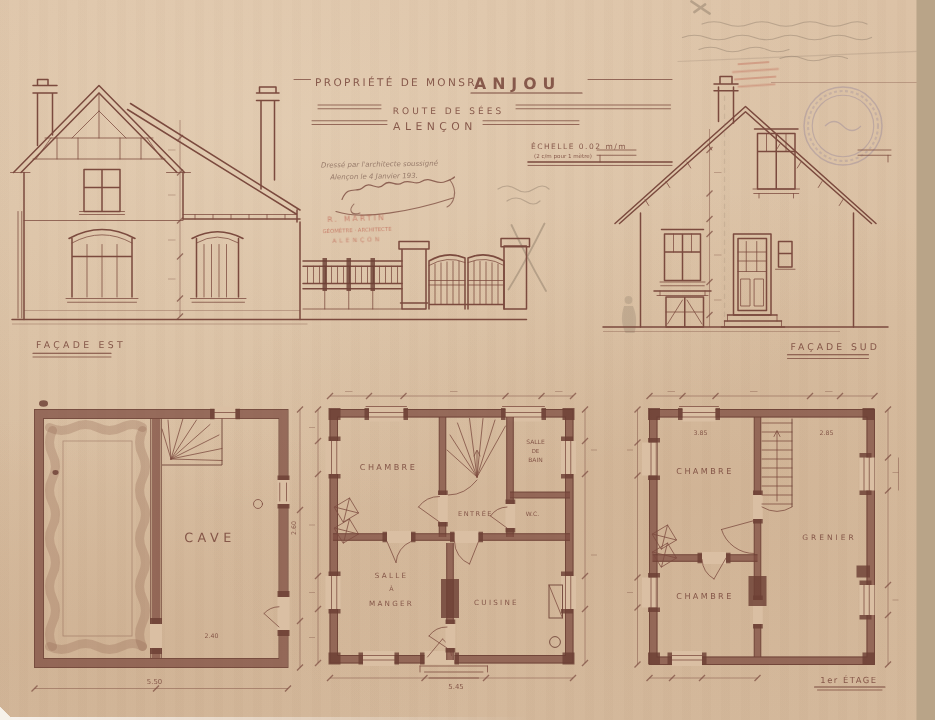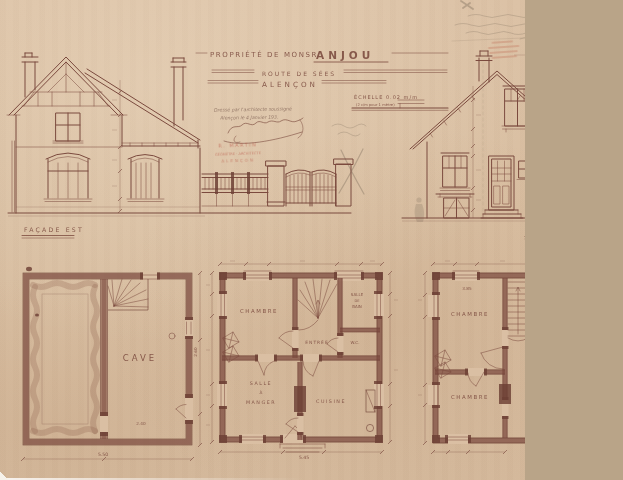--- a/index.html
+++ b/index.html
@@ -1,16 +1,16 @@
 <!DOCTYPE html>
 <html><head>
 <meta charset="utf-8">
 <style>
   html,body{margin:0;padding:0;background:#b9a488;}
-  #stage{position:relative;width:525px;height:480px;overflow:hidden;
+  #stage{position:relative;width:611px;height:480px;overflow:hidden;
     background:
       radial-gradient(120% 90% at 30% 18%, rgba(252,242,222,.22), transparent 60%),
       radial-gradient(80% 60% at 76% 68%, rgba(150,100,60,.10), transparent 70%),
       radial-gradient(60% 45% at 12% 88%, rgba(150,100,60,.09), transparent 70%),
       repeating-linear-gradient(90deg, rgba(120,80,50,.025) 0 6px, rgba(0,0,0,0) 6px 13px),
       linear-gradient(180deg,#dcc2a6 0%,#d9bfa2 45%,#d5ba9d 100%);
     font-family:"DejaVu Sans",sans-serif;}
   #stage .white-curl{position:absolute;left:0;bottom:0;width:16px;height:11px;
     background:linear-gradient(45deg,#f6f2ea 32%,rgba(246,242,234,0) 33%);}
   #stage .white-edge{position:absolute;left:0;bottom:0;width:58%;height:2px;

